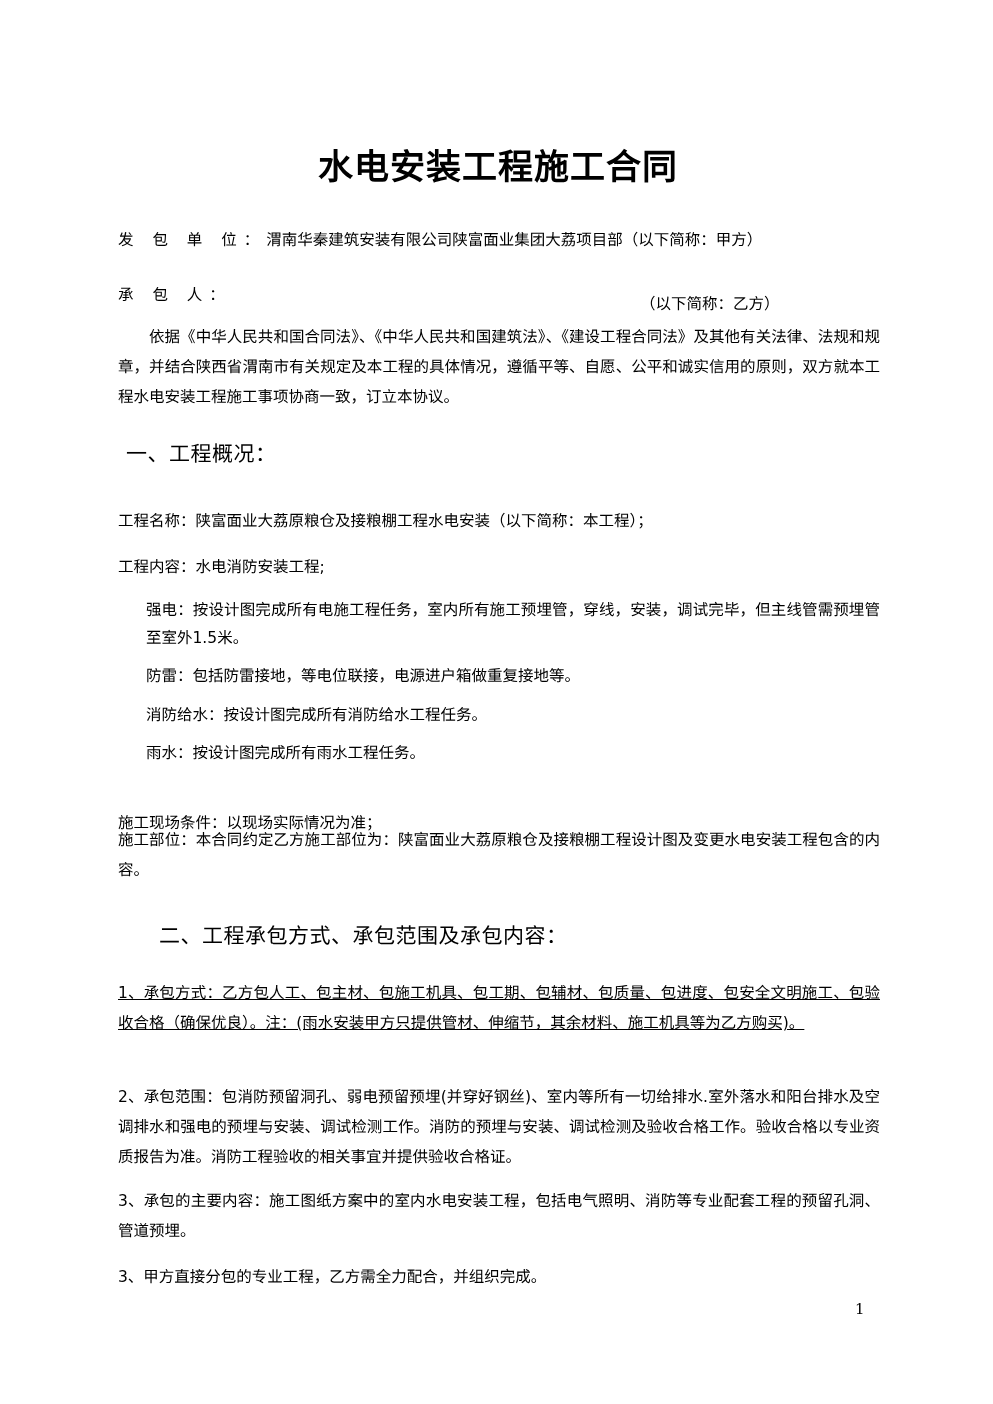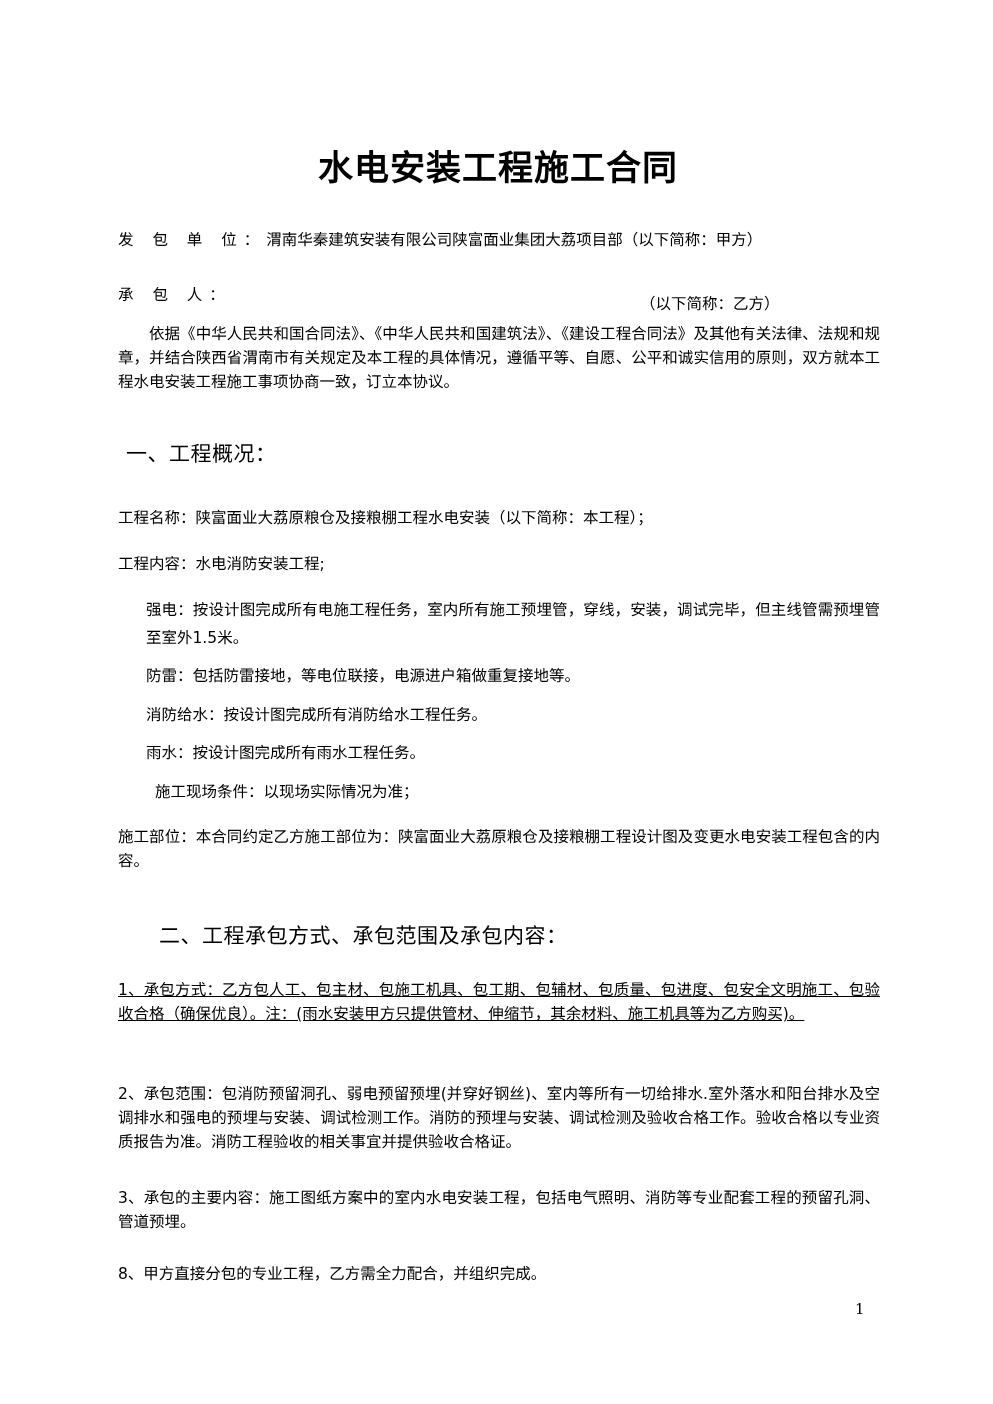--- a/index.html
+++ b/index.html
@@ -24,21 +24,21 @@
     left: 118px;
     top: 0;
     width: 760px;
   }
 
   
   .doc-title {
     margin: 0;
     padding: 0;
     text-align: center;
-    font-family: Liberation Sans, sans-serif;
+    font-family: Liberation Serif, serif;
     font-weight: 700;
     font-size: 35px;
     line-height: 40px;
     letter-spacing: 1px;
     position: absolute;
     left: 0;
     top: 148px;
     width: 760px;
   }
 
@@ -64,21 +64,21 @@
     left: 482px;
     top: 9px;
     white-space: nowrap;
     margin-left: 40px;
   }
 
   
   p.body {
     margin: 0;
     font-size: 15.5px;
-    line-height: 24px;
+    line-height: 30px;
     text-align: justify;
     text-justify: inter-ideograph;
   }
   .intro {
     position: absolute;
     left: 0;
     top: 322px;
     width: 762px;
     text-indent: 2em;
   }
@@ -99,21 +99,21 @@
 
   
   .blk {
     position: absolute;
     left: 0;
     width: 762px;
   }
   .blk-name    { top: 506px; }
   .blk-content { top: 552px; }
   .blk-sub     { top: 597px; width: 762px; }
-  .blk-site    { top: 780px; margin-left: 37px; }
+  .blk-site    { top: 808px; }
   .blk-part    { top: 825px; }
 
   .blk-p1 { top: 978px; text-decoration: underline; }
   .blk-p2 { top: 1082px; }
   .blk-p3 { top: 1186px; }
   .blk-p4 { top: 1262px; }
 
   .sub-item {
     margin: 0 0 11px 0;
     padding-left: 28px;
@@ -186,19 +186,19 @@
 
     <div class="blk blk-p2">
       <p class="body">2、承包范围：包消防预留洞孔、弱电预留预埋(并穿好钢丝)、室内等所有一切给排水.室外落水和阳台排水及空调排水和强电的预埋与安装、调试检测工作。消防的预埋与安装、调试检测及验收合格工作。验收合格以专业资质报告为准。消防工程验收的相关事宜并提供验收合格证。</p>
     </div>
 
     <div class="blk blk-p3">
       <p class="body">3、承包的主要内容：施工图纸方案中的室内水电安装工程，包括电气照明、消防等专业配套工程的预留孔洞、管道预埋。</p>
     </div>
 
     <div class="blk blk-p4">
-      <p class="body">8、甲方直接分包的专业工程，乙方需全力配合，并组织完成。</p>
+      <p class="body">3、甲方直接分包的专业工程，乙方需全力配合，并组织完成。</p>
     </div>
 
   </div>
 
   <div class="page-number">1</div>
 </div>
 
 </body></html>

